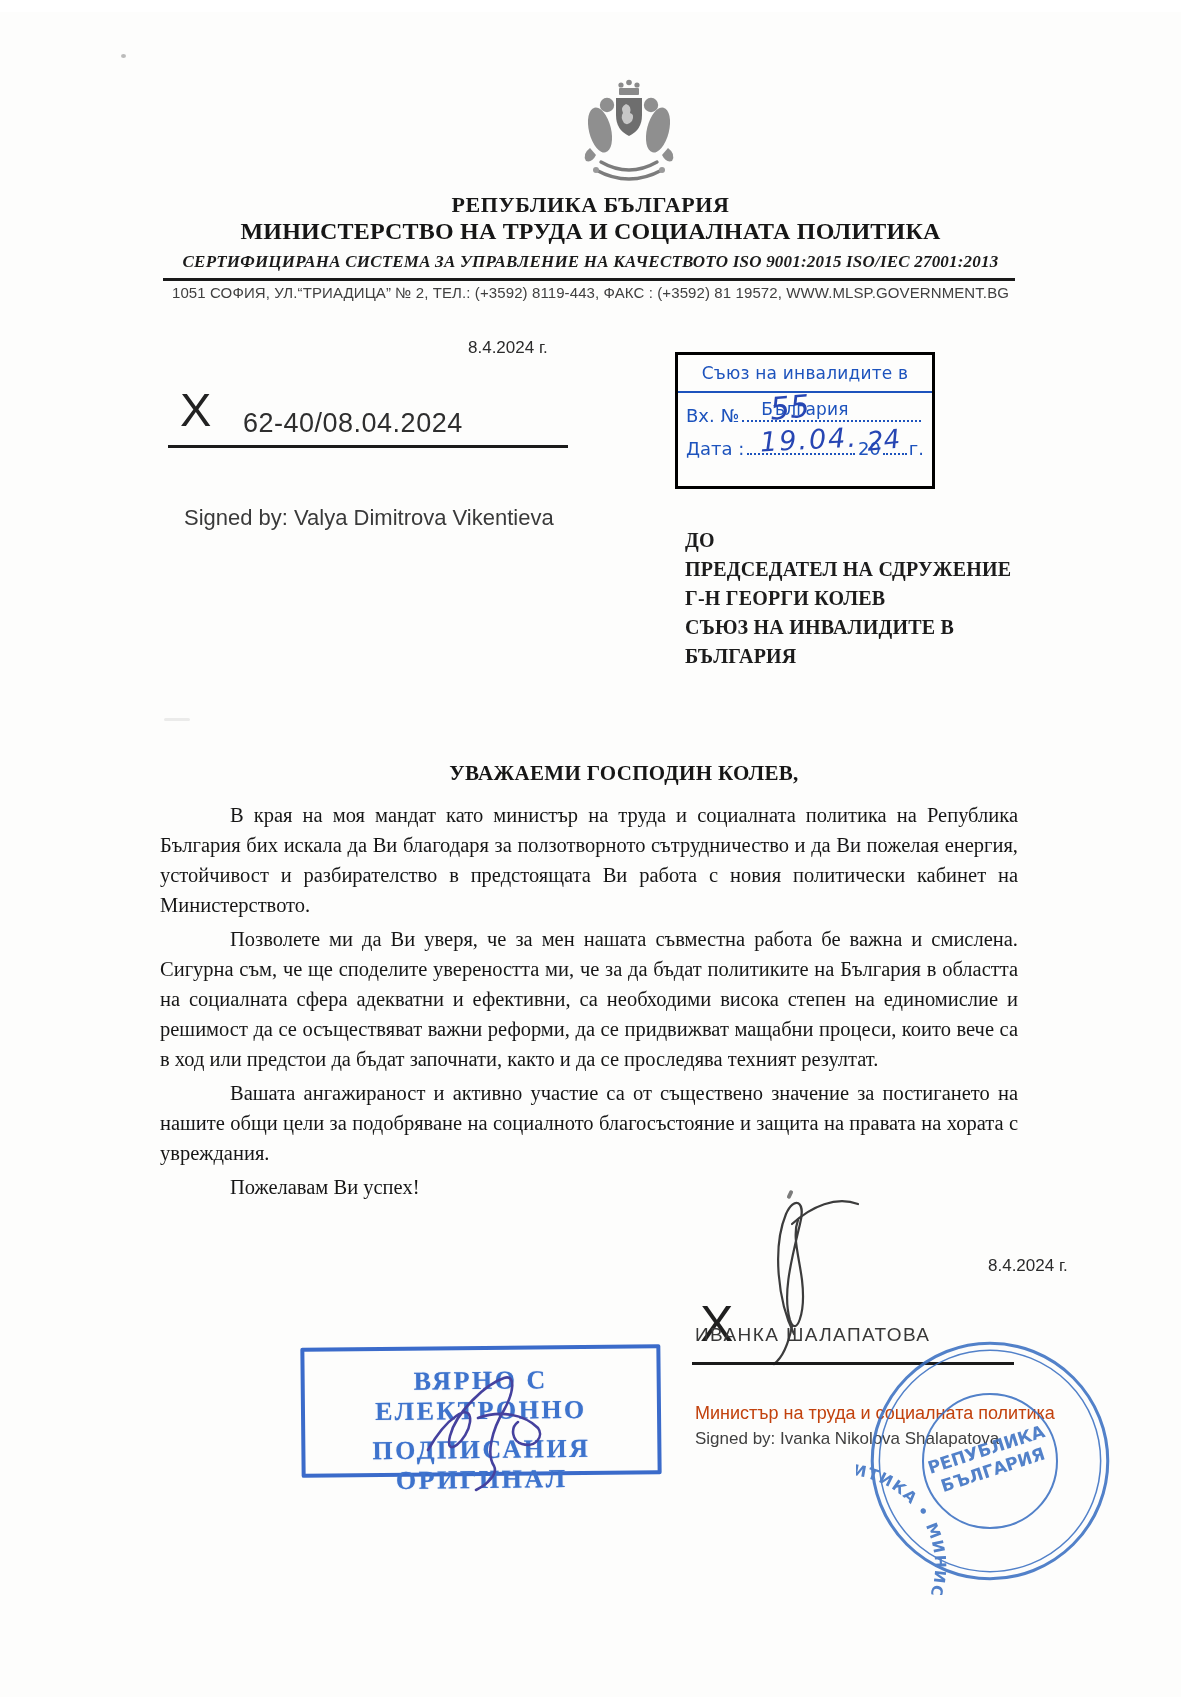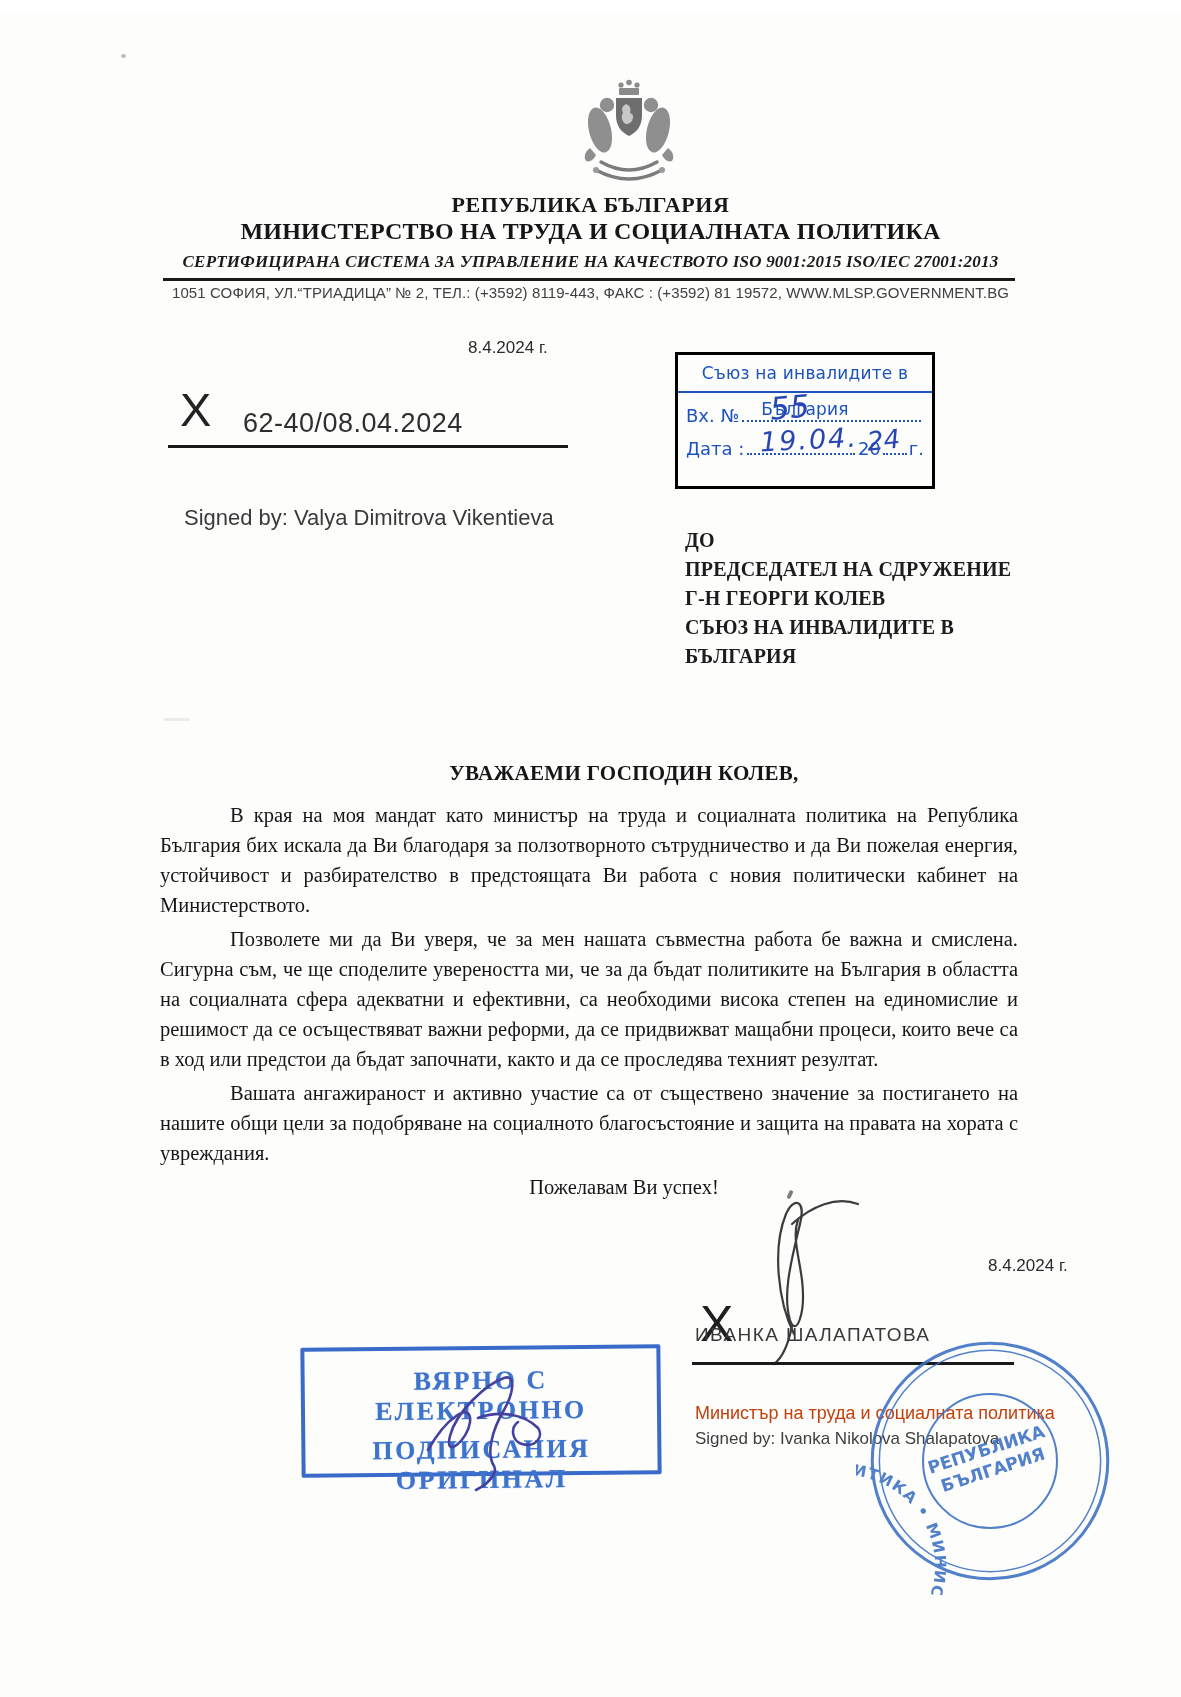--- a/index.html
+++ b/index.html
@@ -43,21 +43,21 @@
   .hand-year { right:24px; top:-13px; font-size:26px; transform:rotate(-6deg); }
 
   
   .recipient { left:685px; top:514px; font-weight:bold; font-size:20px; line-height:29px; color:#1c1c1c; letter-spacing:.2px; }
 
   
   .letter-block { left:160px; top:746px; width:858px; font-size:20.5px; line-height:30px; color:#161616; }
   .salutation { margin-left:70px; font-weight:bold; font-size:21px; margin-bottom:12px; letter-spacing:.3px;text-align:center; }
   .letter-block p { margin:0; text-indent:70px; text-align:justify; }
   .letter-block p + p { margin-top:4px; }
-  .letter-block p.closing { text-align:center; margin-top:4px; }
+  .letter-block p.closing { text-align:left; margin-top:4px; }
 
   
   .date-bottom { left:988px; top:1244px; font-family:"Liberation Sans", sans-serif; font-size:17px; color:#2b2b2b; }
   .sig-x { left:700px; top:1283px; font-family:"Liberation Sans", sans-serif; font-size:50px; color:#1f1f1f; }
   .sig-scribble { left:742px; top:1172px; width:118px; height:186px; }
   .sig-underline { left:692px; top:1350px; width:322px; height:3px; background:#1a1a1a; }
   .sig-name { left:695px; top:1312px; font-family:"Liberation Sans", sans-serif; font-size:19px; letter-spacing:1.4px; color:#383838; }
   .sig-title { left:695px; top:1391px; font-family:"Liberation Sans", sans-serif; font-size:18px; color:#c2410c; }
   .sig-signedby { left:695px; top:1417px; font-family:"Liberation Sans", sans-serif; font-size:17px; color:#3f3f3f; }
 

